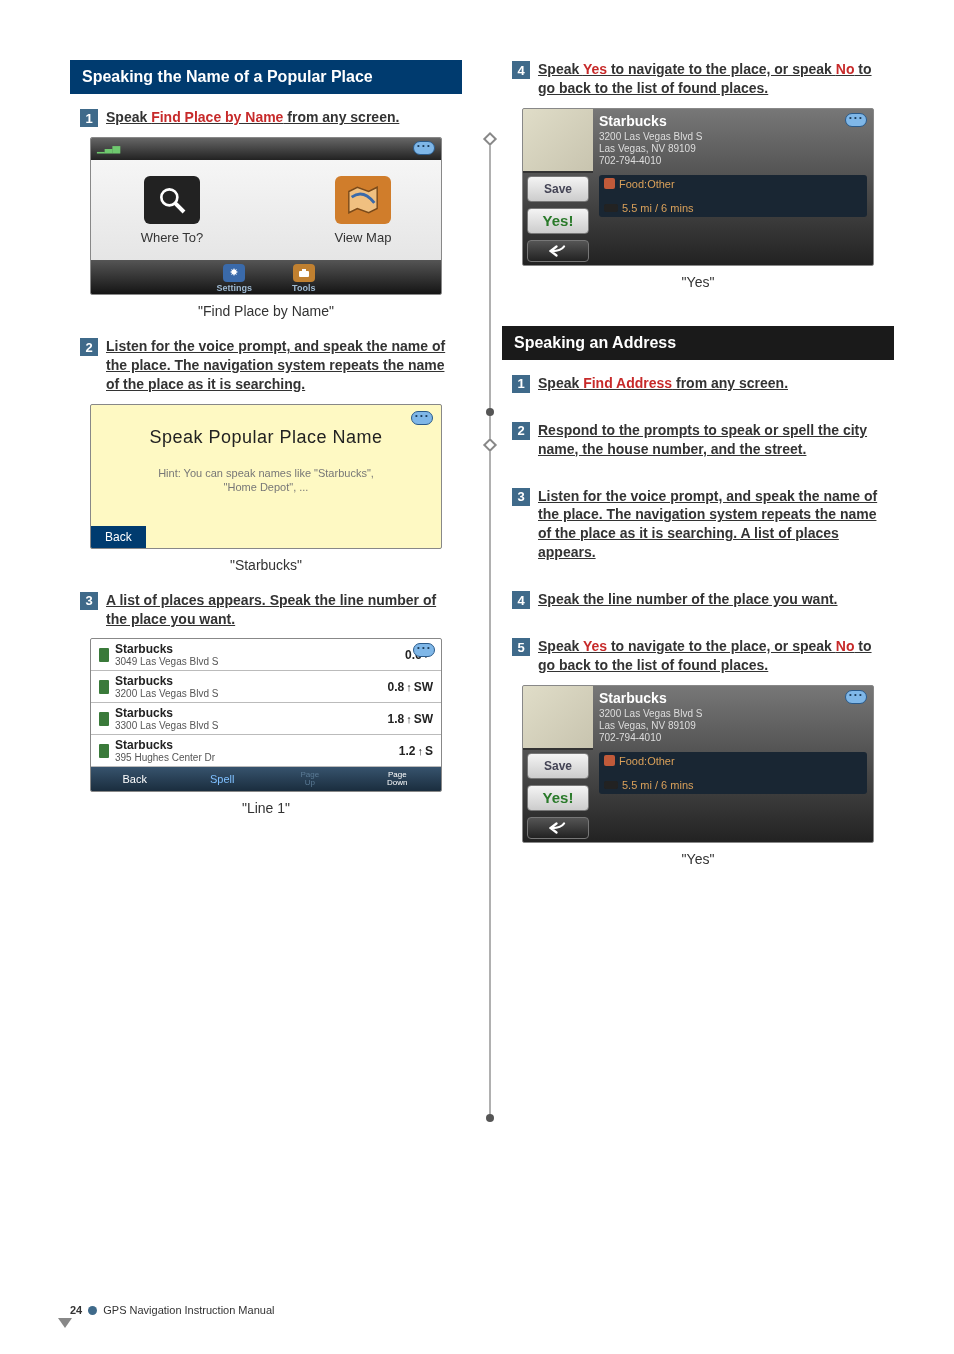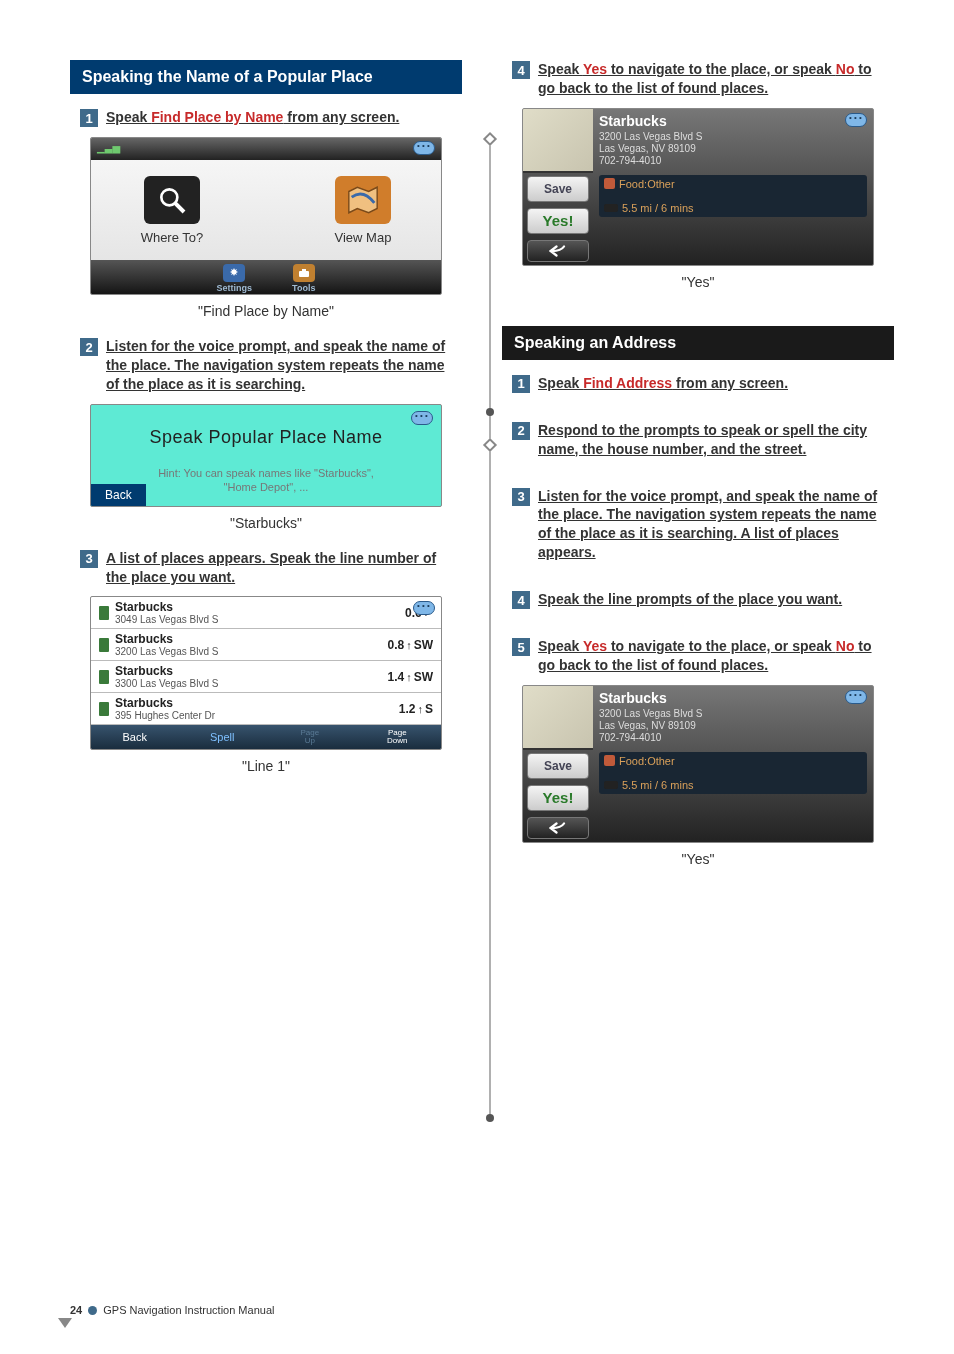--- a/index.html
+++ b/index.html
@@ -137,22 +137,22 @@
     align-items: center;
   }
   .mm-bot { text-align: center; color: #9fbad2; font-size: 9px; font-weight: bold; }
   .mm-bot-icon {
     width: 22px; height: 18px; margin: 0 auto 1px;
     border-radius: 4px;
     display:flex; align-items:center; justify-content:center;
   }
   
   .ss-speak {
-    background: #5eead4;
-    height: 103px;
+    background: #fef9c3;
+    height: 145px;
     position: relative;
   }
   .ss-speak .bubble { top: 6px; right: 8px; }
   .ss-speak-title {
     text-align: center;
     font-size: 18px;
     padding-top: 22px;
     color: #222;
     letter-spacing: 0.5px;
     font-family: Arial, sans-serif;
@@ -428,21 +428,21 @@
               <span>SW</span>
             </div>
         </div>
         <div class="ss-list-row">
           <div class="ss-list-icon"></div>
           <div class="ss-list-txt">
             <div class="ss-list-name">Starbucks</div>
             <div class="ss-list-addr">3300 Las Vegas Blvd S</div>
           </div>
           <div class="ss-list-dist">
-              <span>1.4</span>
+              <span>1.8</span>
               <span class="arrow-ne">↑</span> 
               <span>SW</span>
             </div>
         </div>
         <div class="ss-list-row">
           <div class="ss-list-icon"></div>
           <div class="ss-list-txt">
             <div class="ss-list-name">Starbucks</div>
             <div class="ss-list-addr">395 Hughes Center Dr</div>
           </div>
@@ -520,21 +520,21 @@
         <div class="step-text">Respond to the prompts to speak or spell the city name, the house number, and the street.</div>
       </div>
       <div class="spacer"></div>
       <div class="step">
         <span class="step-num">3</span>
         <div class="step-text">Listen for the voice prompt, and speak the name of the place. The navigation system repeats the name of the place as it is searching. A list of places appears.</div>
       </div>
       <div class="spacer"></div>
       <div class="step">
         <span class="step-num">4</span>
-        <div class="step-text">Speak the line prompts of the place you want.</div>
+        <div class="step-text">Speak the line number of the place you want.</div>
       </div>
       <div class="spacer"></div>
       <div class="step">
         <span class="step-num">5</span>
         <div class="step-text">
           <span>Speak </span><span class="cmd-red">Yes</span><span> to navigate to the place, or speak </span><span class="cmd-red">No</span><span> to go back to the list of found places.</span>
         </div>
       </div>
 
       <div class="screenshot ss-go">

